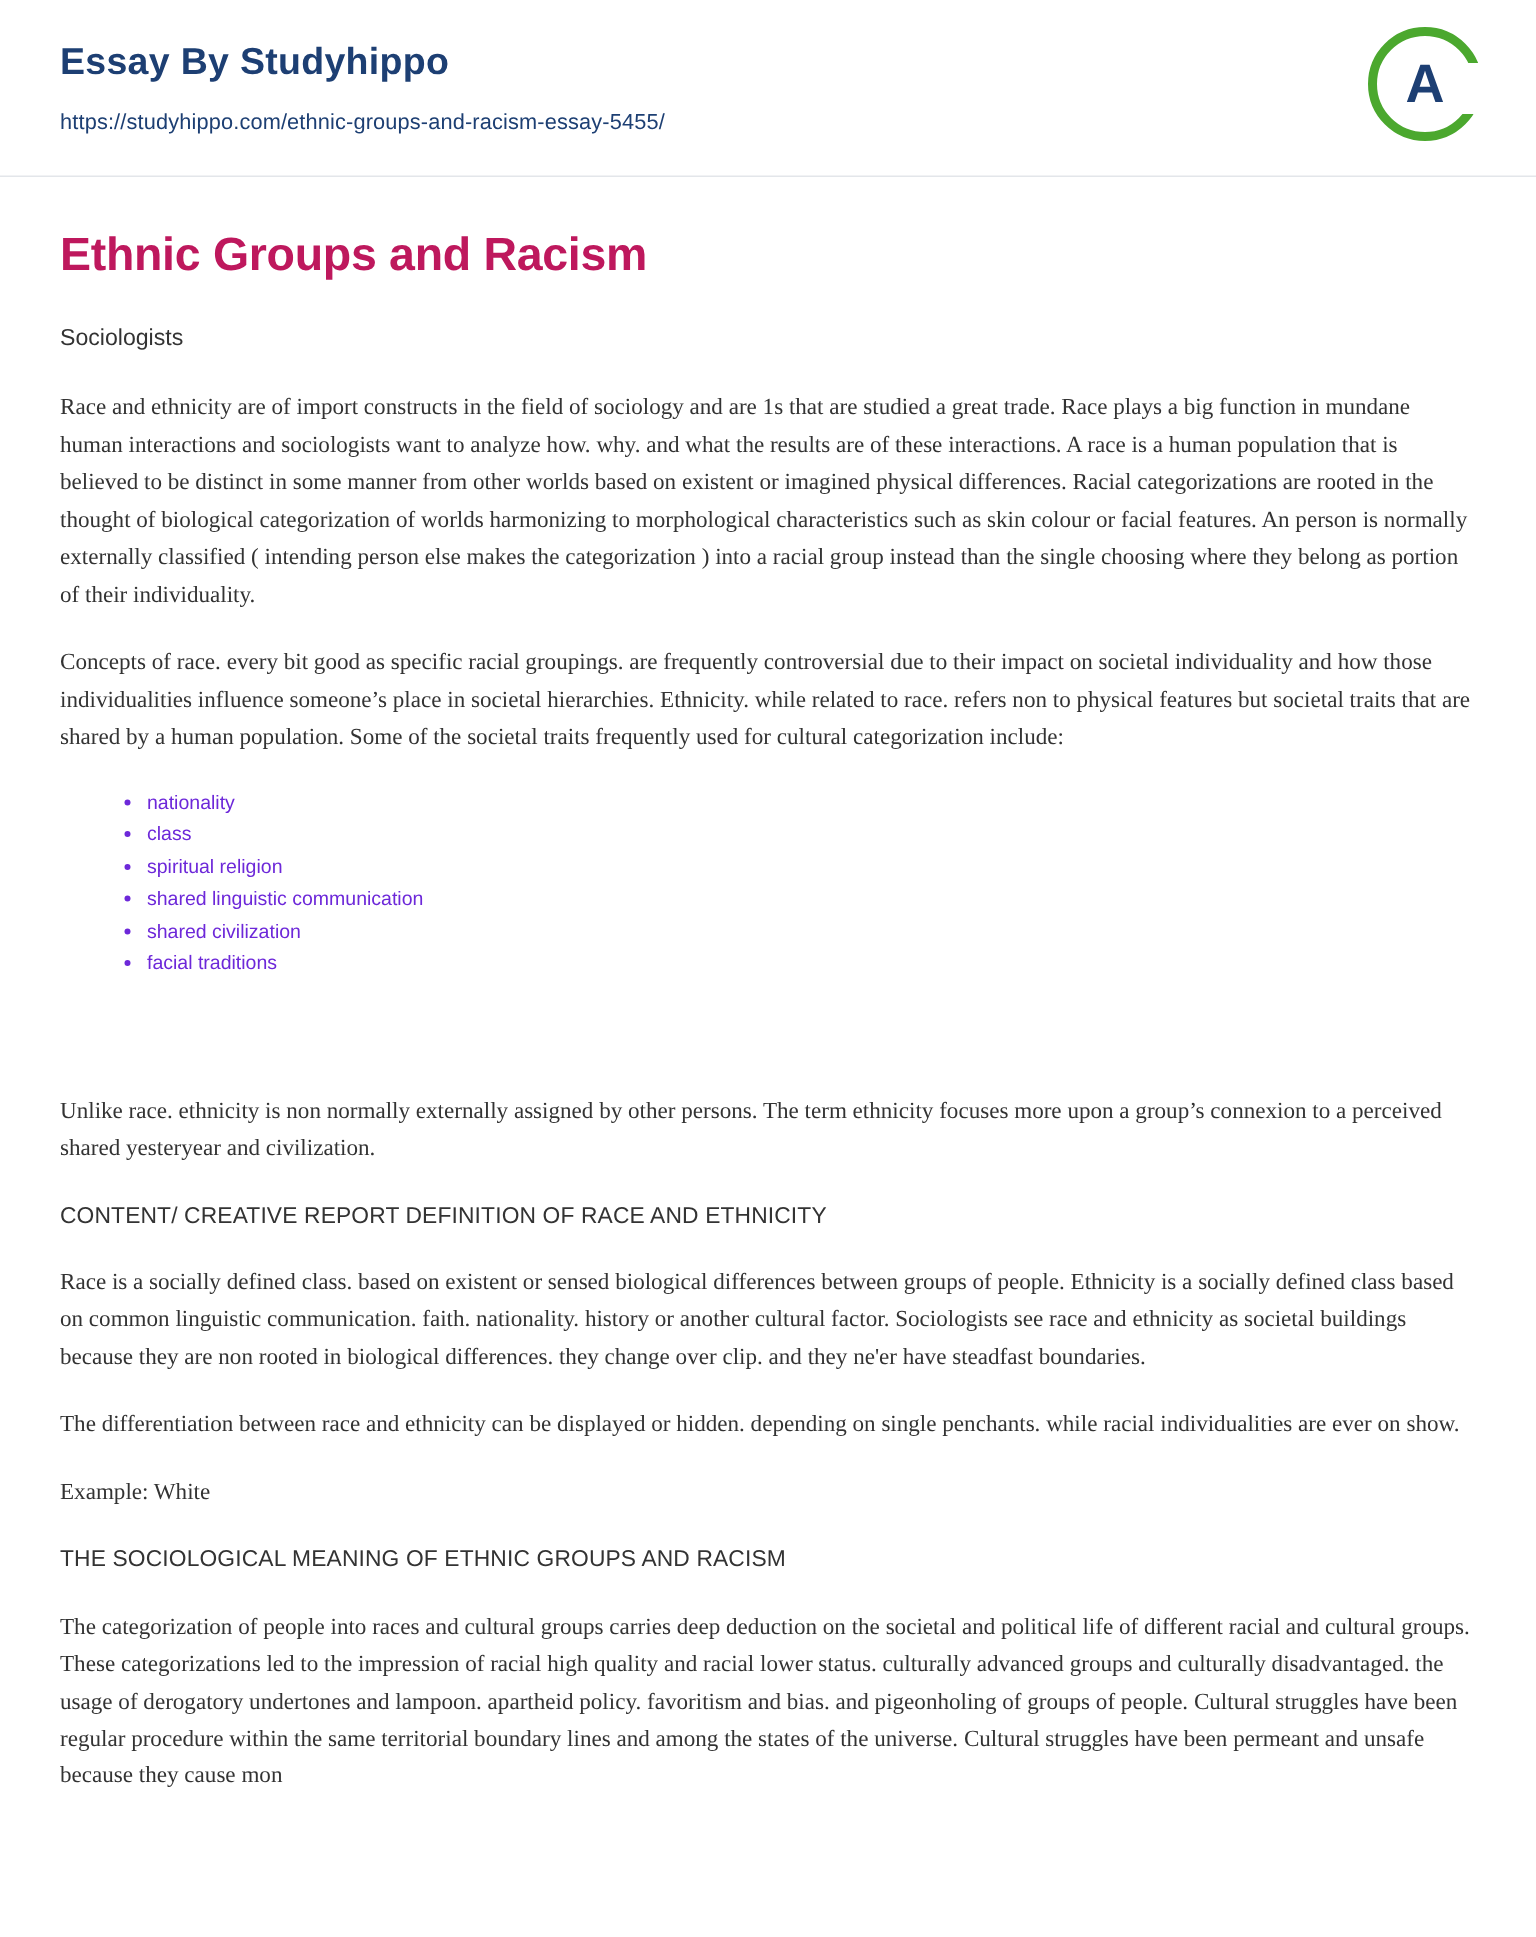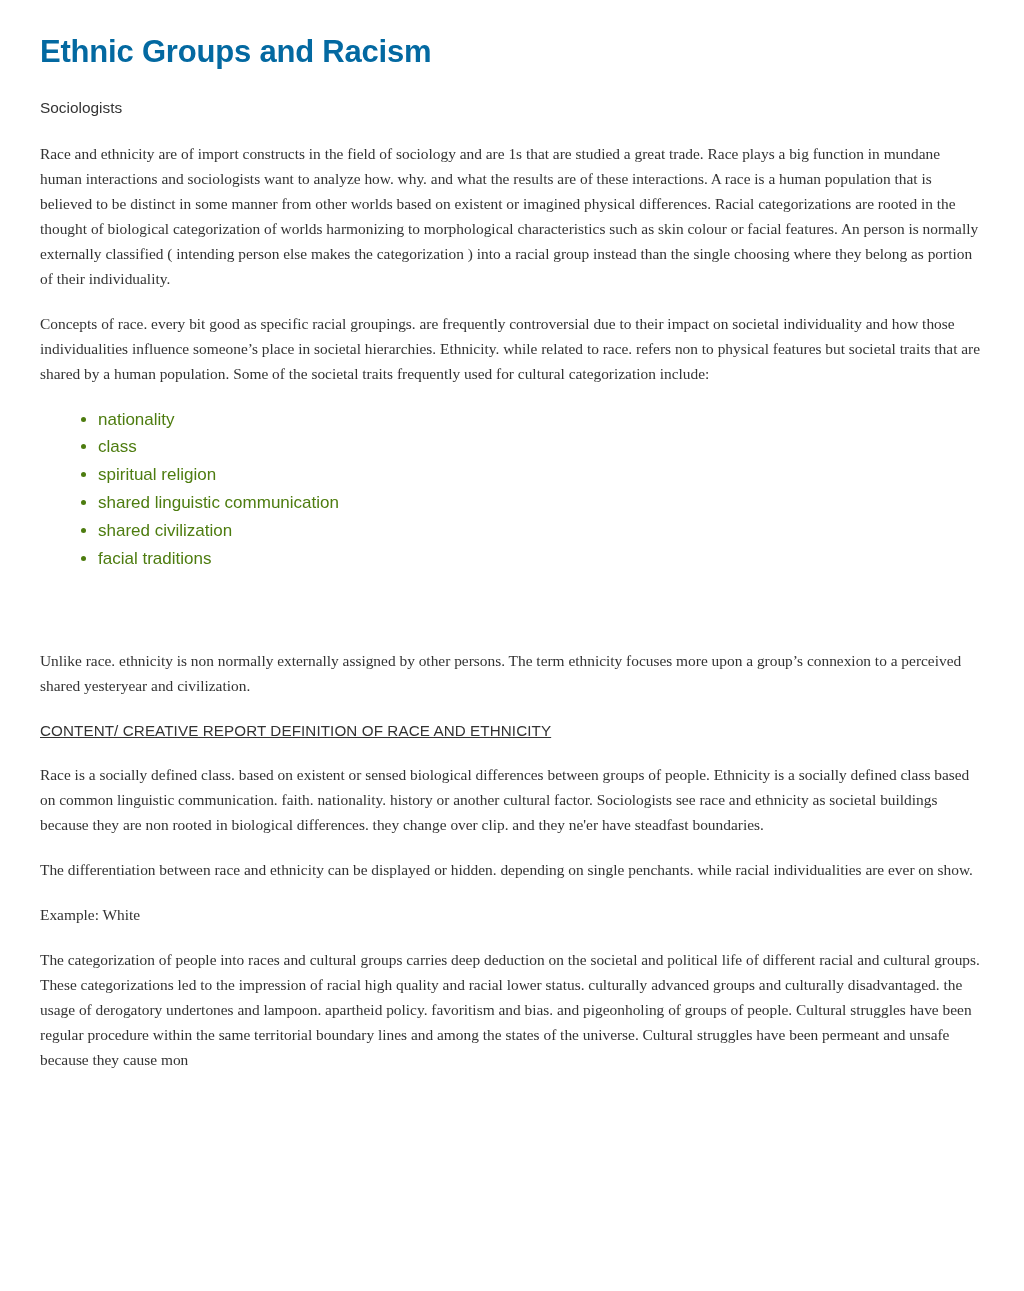--- a/index.html
+++ b/index.html
@@ -78,21 +78,21 @@
   }
 
   
   .doc {
     padding: 34px 40px 0 40px;
     box-sizing: border-box;
   }
   h1.doc-title {
     font-size: 31px;
     font-weight: bold;
-    color: #0369a1;
+    color: #be185d;
     margin: 0 0 26px 0;
     letter-spacing: -0.2px;
   }
   p.para {
     font-size: 15.4px;
     line-height: 1.62;
     color: #333333;
     margin: 0 0 20px 0;
     font-family: Liberation Serif, serif;
   }
@@ -101,45 +101,52 @@
     line-height: 1.62;
     color: #333333;
     margin: 0 0 21px 0;
   }
   ul.traits {
     margin: 0 0 20px 0;
     padding-left: 58px;
     list-style: disc;
   }
   ul.traits li {
-    font-size: 17px;
+    font-size: 13px;
     line-height: 1.58;
-    color: #4d7c0f;
+    color: #6d28d9;
     margin-bottom: 1px;
   }
   .spacer-block {
     height: 56px;
   }
   .heading-line {
     font-size: 15.2px;
     line-height: 1.62;
     color: #333333;
     margin: 12px 0 20px 0;
     letter-spacing: 0.1px;
-    text-decoration: underline;
   }
   .bottom-fade {
     height: 36px;
   }
 </style>
 </head>
 <body>
 
 <div class="page">
 
+  <div class="site-header">
+    <div class="brand">Essay By Studyhippo</div>
+    <a class="site-url" href="#">https://studyhippo.com/ethnic-groups-and-racism-essay-5455/</a>
+    <div class="logo-badge">
+      <span class="gap"></span>
+      <span class="logo-letter">A</span>
+    </div>
+  </div>
 
   <div class="doc">
     <h1 class="doc-title">Ethnic Groups and Racism</h1>
 
     <p class="lead-label">Sociologists</p>
 
     <p class="para">Race and ethnicity are of import constructs in the field of sociology and are 1s that are studied a great trade. Race plays a big function in mundane human interactions and sociologists want to analyze how. why. and what the results are of these interactions. A race is a human population that is believed to be distinct in some manner from other worlds based on existent or imagined physical differences. Racial categorizations are rooted in the thought of biological categorization of worlds harmonizing to morphological characteristics such as skin colour or facial features. An person is normally externally classified ( intending person else makes the categorization ) into a racial group instead than the single choosing where they belong as portion of their individuality.</p>
 
     <p class="para">Concepts of race. every bit good as specific racial groupings. are frequently controversial due to their impact on societal individuality and how those individualities influence someone’s place in societal hierarchies. Ethnicity. while related to race. refers non to physical features but societal traits that are shared by a human population. Some of the societal traits frequently used for cultural categorization include:</p>
 
@@ -157,19 +164,20 @@
     <p class="para">Unlike race. ethnicity is non normally externally assigned by other persons. The term ethnicity focuses more upon a group’s connexion to a perceived shared yesteryear and civilization.</p>
 
     <p class="heading-line">CONTENT/ CREATIVE REPORT DEFINITION OF RACE AND ETHNICITY</p>
 
     <p class="para">Race is a socially defined class. based on existent or sensed biological differences between groups of people. Ethnicity is a socially defined class based on common linguistic communication. faith. nationality. history or another cultural factor. Sociologists see race and ethnicity as societal buildings because they are non rooted in biological differences. they change over clip. and they ne'er have steadfast boundaries.</p>
 
     <p class="para">The differentiation between race and ethnicity can be displayed or hidden. depending on single penchants. while racial individualities are ever on show.</p>
 
     <p class="para">Example: White</p>
 
+    <p class="heading-line">THE SOCIOLOGICAL MEANING OF ETHNIC GROUPS AND RACISM</p>
 
     <p class="para">The categorization of people into races and cultural groups carries deep deduction on the societal and political life of different racial and cultural groups. These categorizations led to the impression of racial high quality and racial lower status. culturally advanced groups and culturally disadvantaged. the usage of derogatory undertones and lampoon. apartheid policy. favoritism and bias. and pigeonholing of groups of people. Cultural struggles have been regular procedure within the same territorial boundary lines and among the states of the universe. Cultural struggles have been permeant and unsafe because they cause mon</p>
 
     <div class="bottom-fade"></div>
   </div>
 
 </div>
 
 </body></html>

